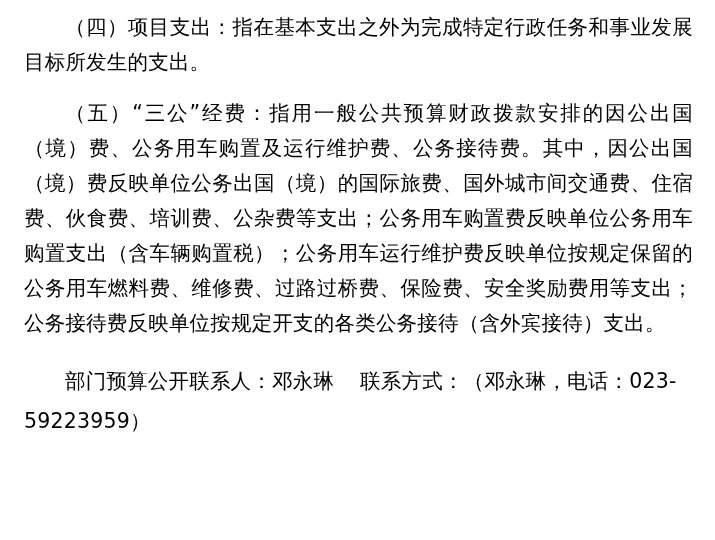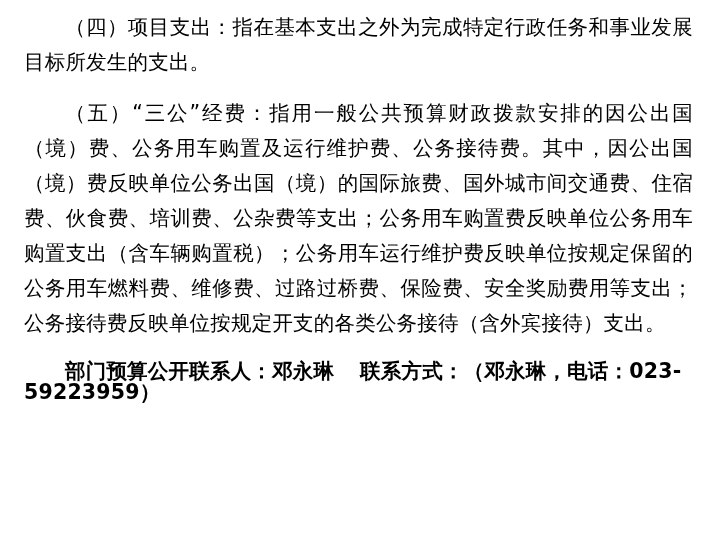--- a/index.html
+++ b/index.html
@@ -29,22 +29,22 @@
     letter-spacing: 0.2px;
     margin: 0 0 0 0;
     text-indent: 41px;
     font-weight: 500;
   }
   .para + .para {
     margin-top: 16px;
   }
   .contact {
     font-size: 20.5px;
-    line-height: 21px;
-    font-weight: bold;
+    line-height: 40px;
+    font-weight: normal;
     margin-top: 20px;
     text-indent: 41px;
     letter-spacing: 0.2px;
   }
   .contact .gap {
     display: inline-block;
     width: 26px;
   }
 </style>
 </head>

